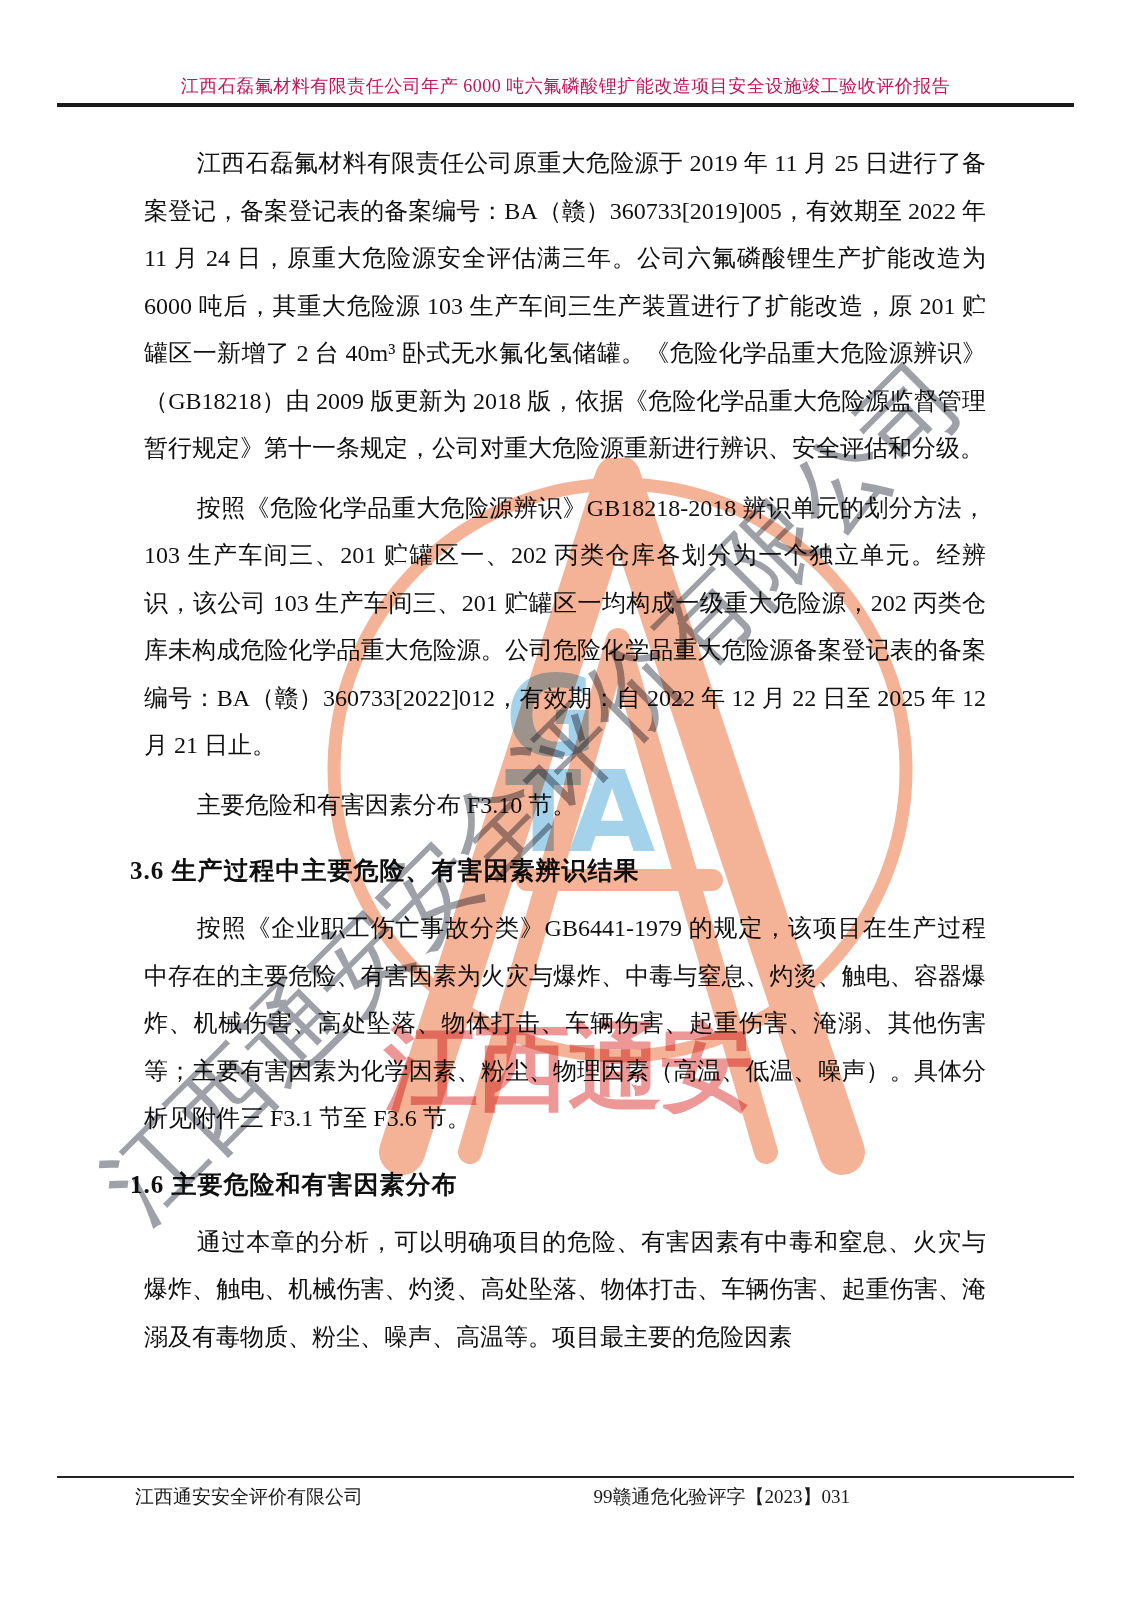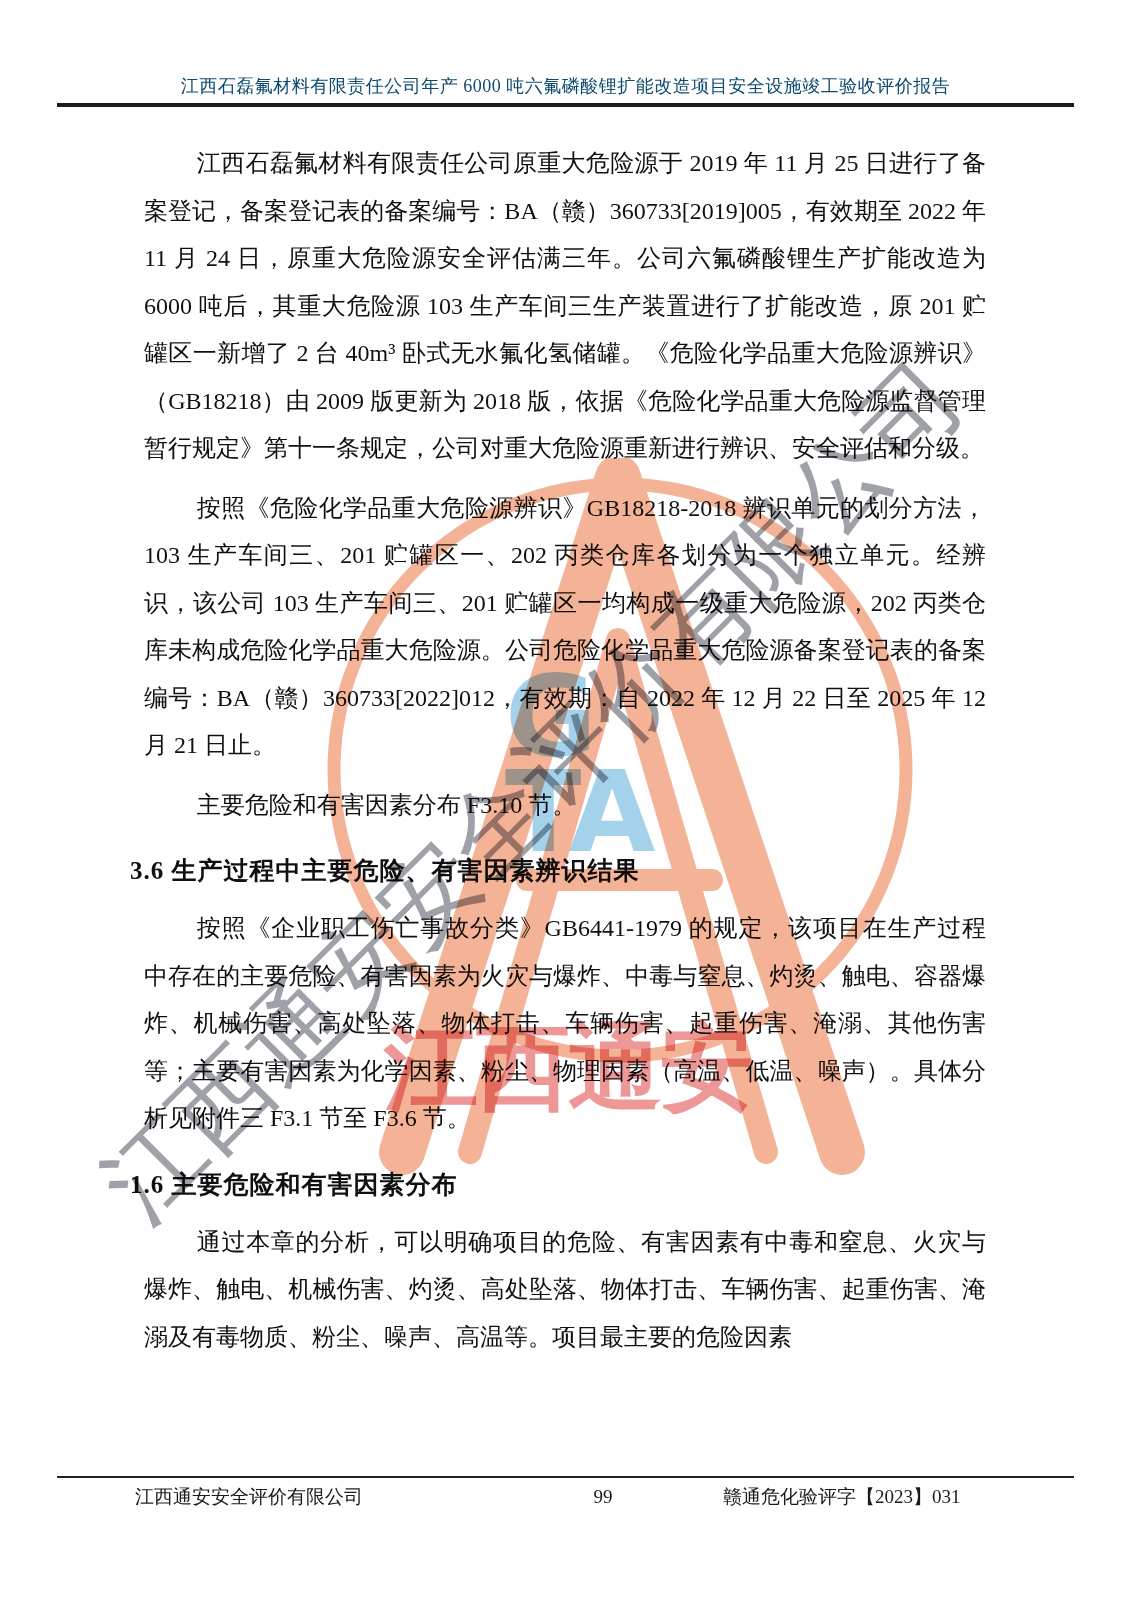--- a/index.html
+++ b/index.html
@@ -10,21 +10,21 @@
     background:#ffffff;
     font-family:"Liberation Serif","DejaVu Serif",serif;
     color:#101010;
     overflow:hidden;
   }
 
   
   .header-text {
     position:absolute; top:74px; left:57px; right:57px;
     text-align:center; font-size:18px; letter-spacing:0.5px;
-    color:#0c4a6e; white-space:nowrap;
+    color:#be185d; white-space:nowrap;
   }
   .header-rule {
     position:absolute; top:103px; left:57px; right:57px;
     height:4px; background:#1b1b1b;
   }
 
   
   .content {
     position:absolute; left:132px; top:128px; width:866px;
     font-size:24px; line-height:47.5px;
@@ -43,21 +43,21 @@
     position:absolute; top:1476px; left:57px; right:57px;
     height:2px; background:#222;
   }
   .footer-text {
     position:absolute; top:1484px; left:135px; right:60px;
     font-size:19px; color:#1a1a1a;
     display:flex; align-items:baseline;
   }
   .footer-text .f-left  { flex:1; text-align:left; }
   .footer-text .f-center{ flex:0 0 auto; text-align:center; }
-  .footer-text .f-right { flex:1; text-align:center; }
+  .footer-text .f-right { flex:1; text-align:left; }
 
   
   .watermark, .watermark * { pointer-events:none; }
   .wm-layer { position:absolute; mix-blend-mode:multiply; z-index:3; }
 
   .wm-logo { left:322px; top:458px; opacity:0.85; }
 
   .wm-diagonal {
     left:86px; top:1168px;
     font-family:"Liberation Sans","DejaVu Sans",sans-serif;

